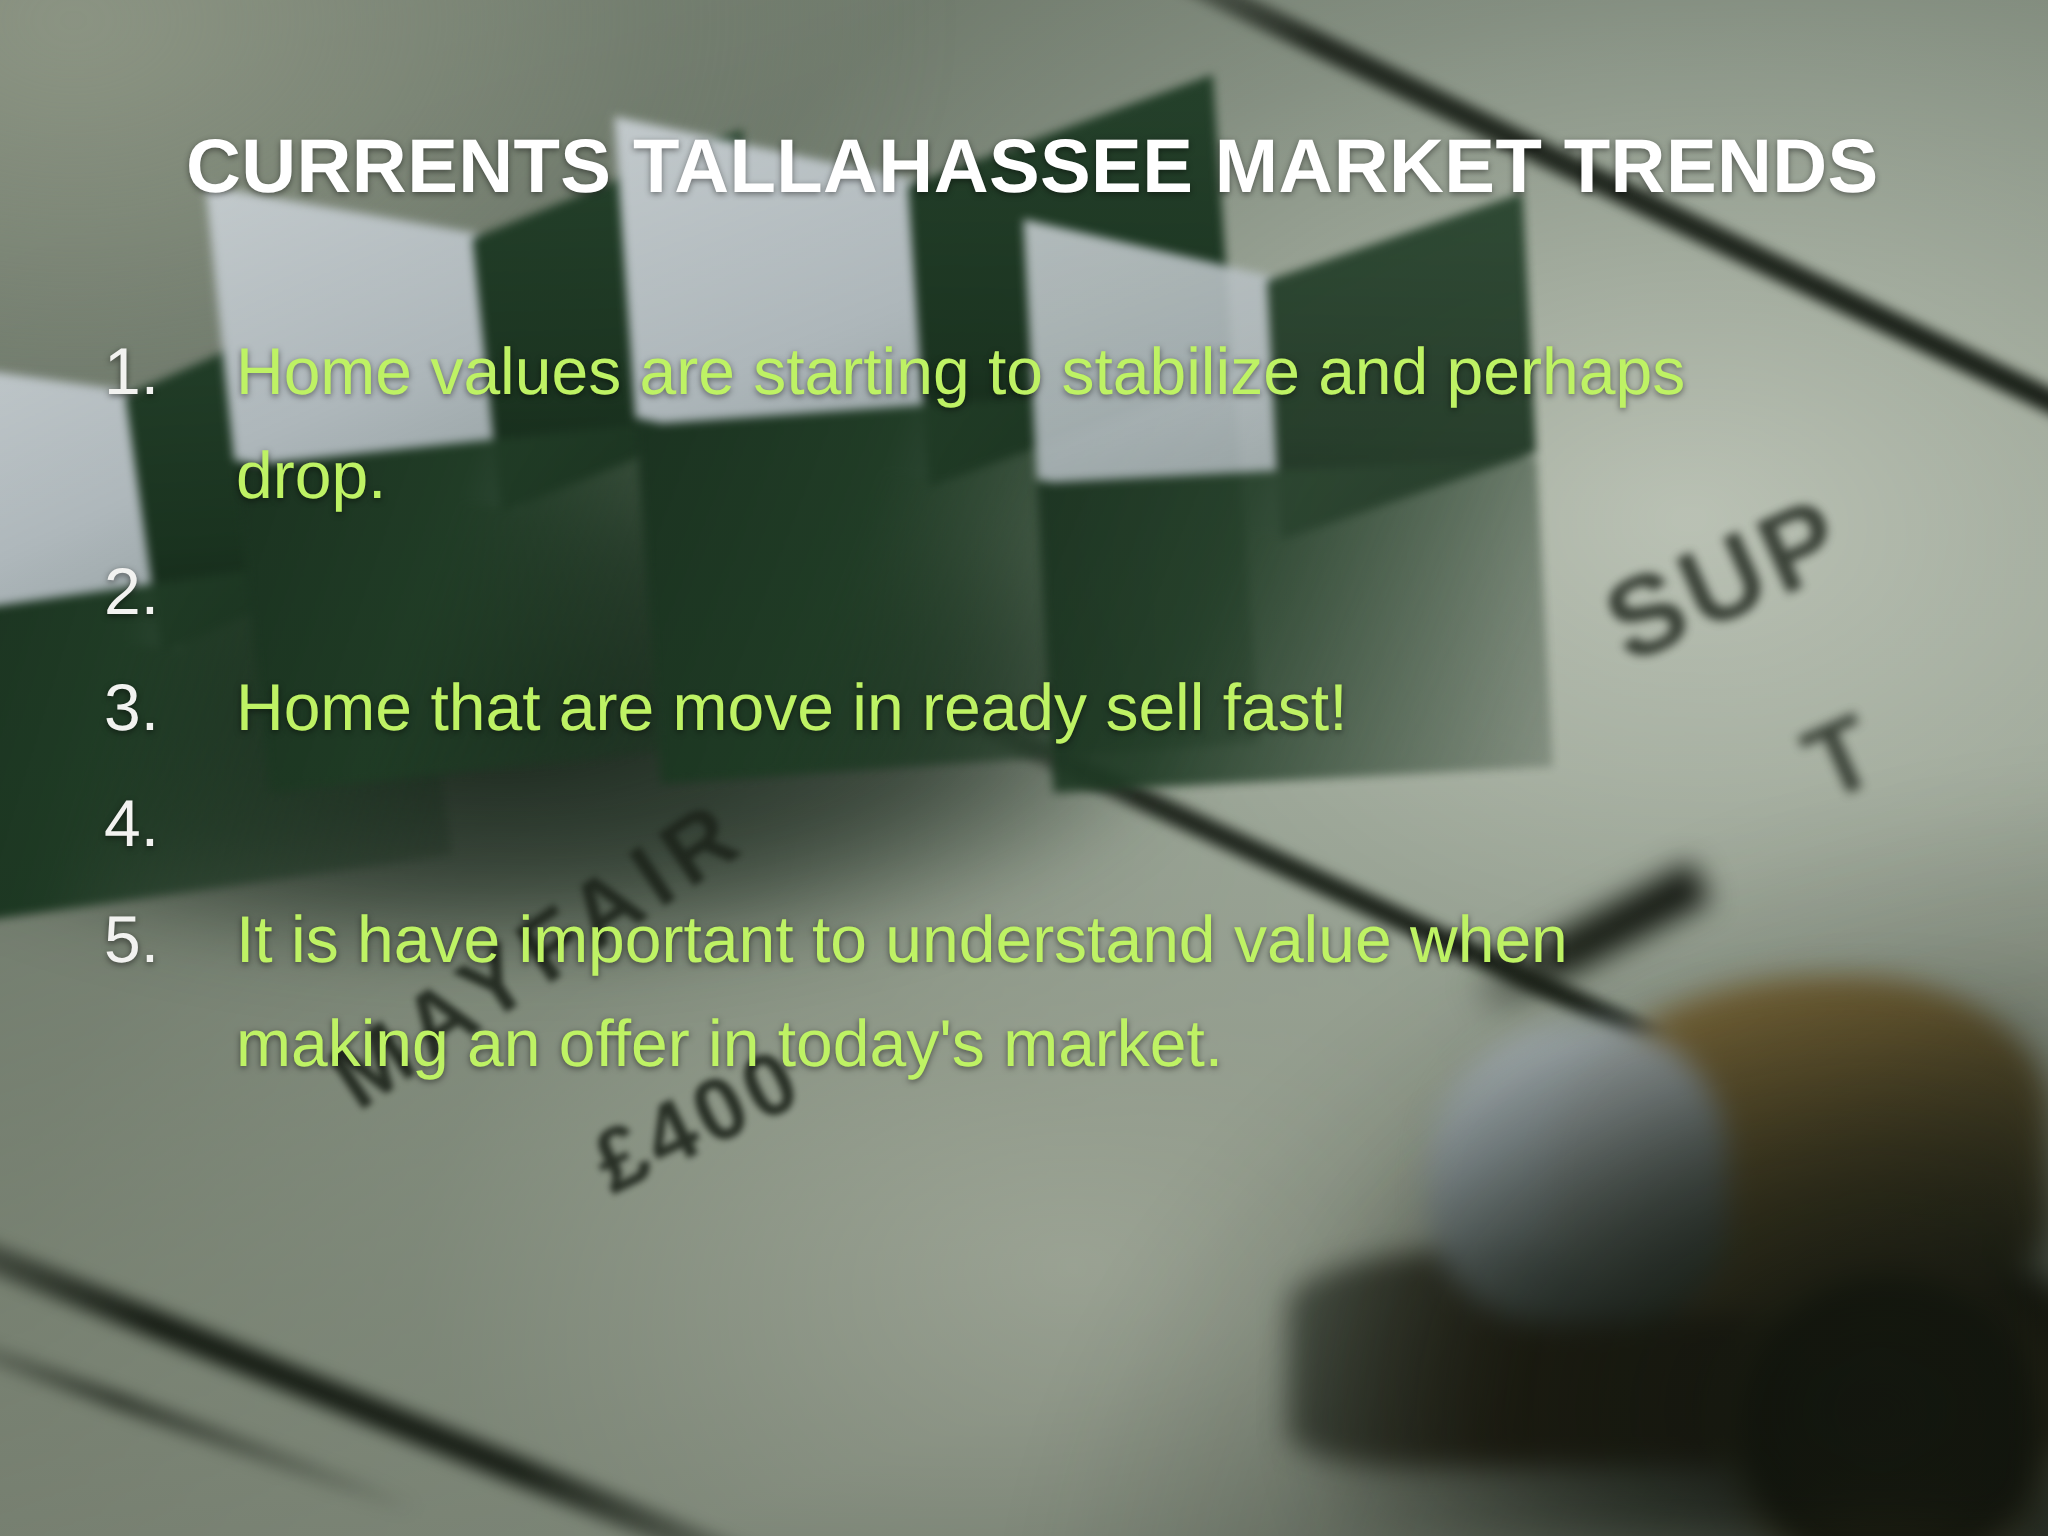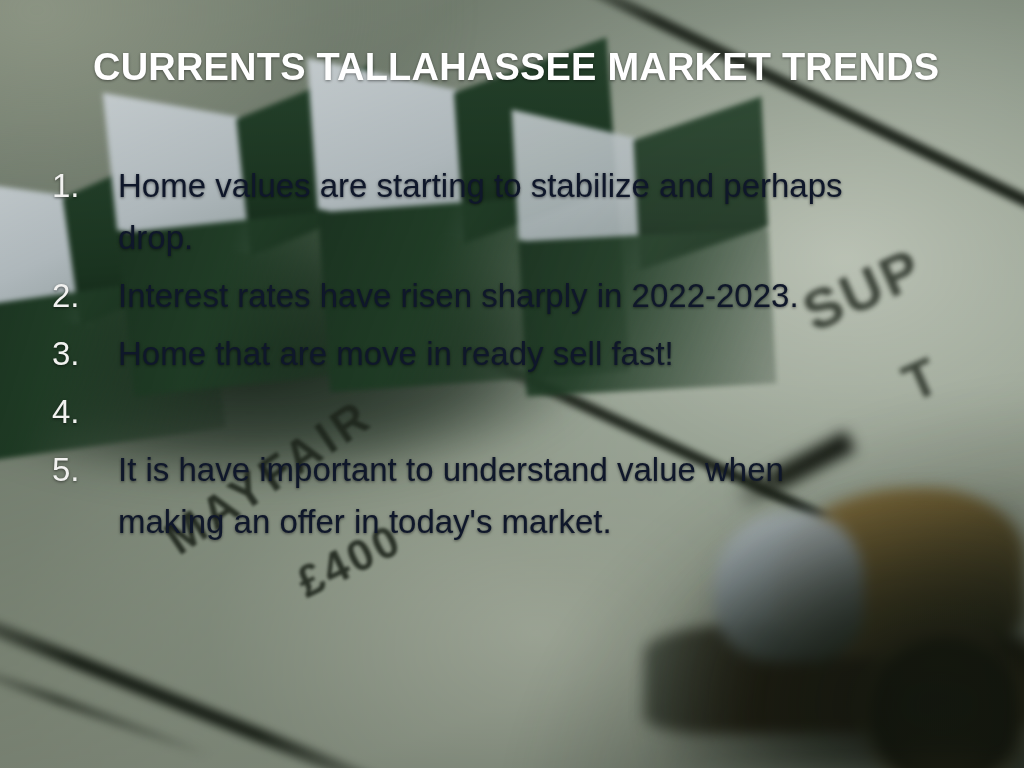--- a/index.html
+++ b/index.html
@@ -247,21 +247,21 @@
   }
 
   
   .content {
     position: absolute;
     inset: 0;
   }
   .slide-title {
     position: absolute;
     left: 93px;
-    top: 46px;
+    top: 63px;
     font-size: 38px;
     font-weight: 700;
     color: #ffffff;
     letter-spacing: 0.2px;
     font-stretch: condensed;
     text-shadow: 0 1px 3px rgba(0,0,0,0.45);
     white-space: nowrap;
   }
   .bullets {
     position: absolute;
@@ -278,21 +278,21 @@
     width: 66px;
     flex: 0 0 66px;
     font-size: 33px;
     line-height: 52px;
     color: #f2f2f0;
     text-shadow: 0 1px 3px rgba(0,0,0,0.5);
   }
   .bullet-text {
     font-size: 33px;
     line-height: 52px;
-    color: #0f172a;
+    color: #bef264;
     text-shadow: 0 1px 3px rgba(0,0,0,0.5);
     max-width: 740px;
   }
 </style>
 </head>
 <body>
 
 <div id="slide">
 
   <div class="bg">
@@ -349,21 +349,20 @@
 
     <div class="bullets">
 
       <div class="bullet">
         <div class="bullet-num">1.</div>
         <div class="bullet-text">Home values are starting to stabilize and perhaps drop.</div>
       </div>
 
       <div class="bullet">
         <div class="bullet-num">2.</div>
-        <div class="bullet-text">Interest rates have risen sharply in 2022-2023.</div>
       </div>
 
       <div class="bullet">
         <div class="bullet-num">3.</div>
         <div class="bullet-text">Home that are move in ready sell fast!</div>
       </div>
 
       <div class="bullet">
         <div class="bullet-num">4.</div>
       </div>

